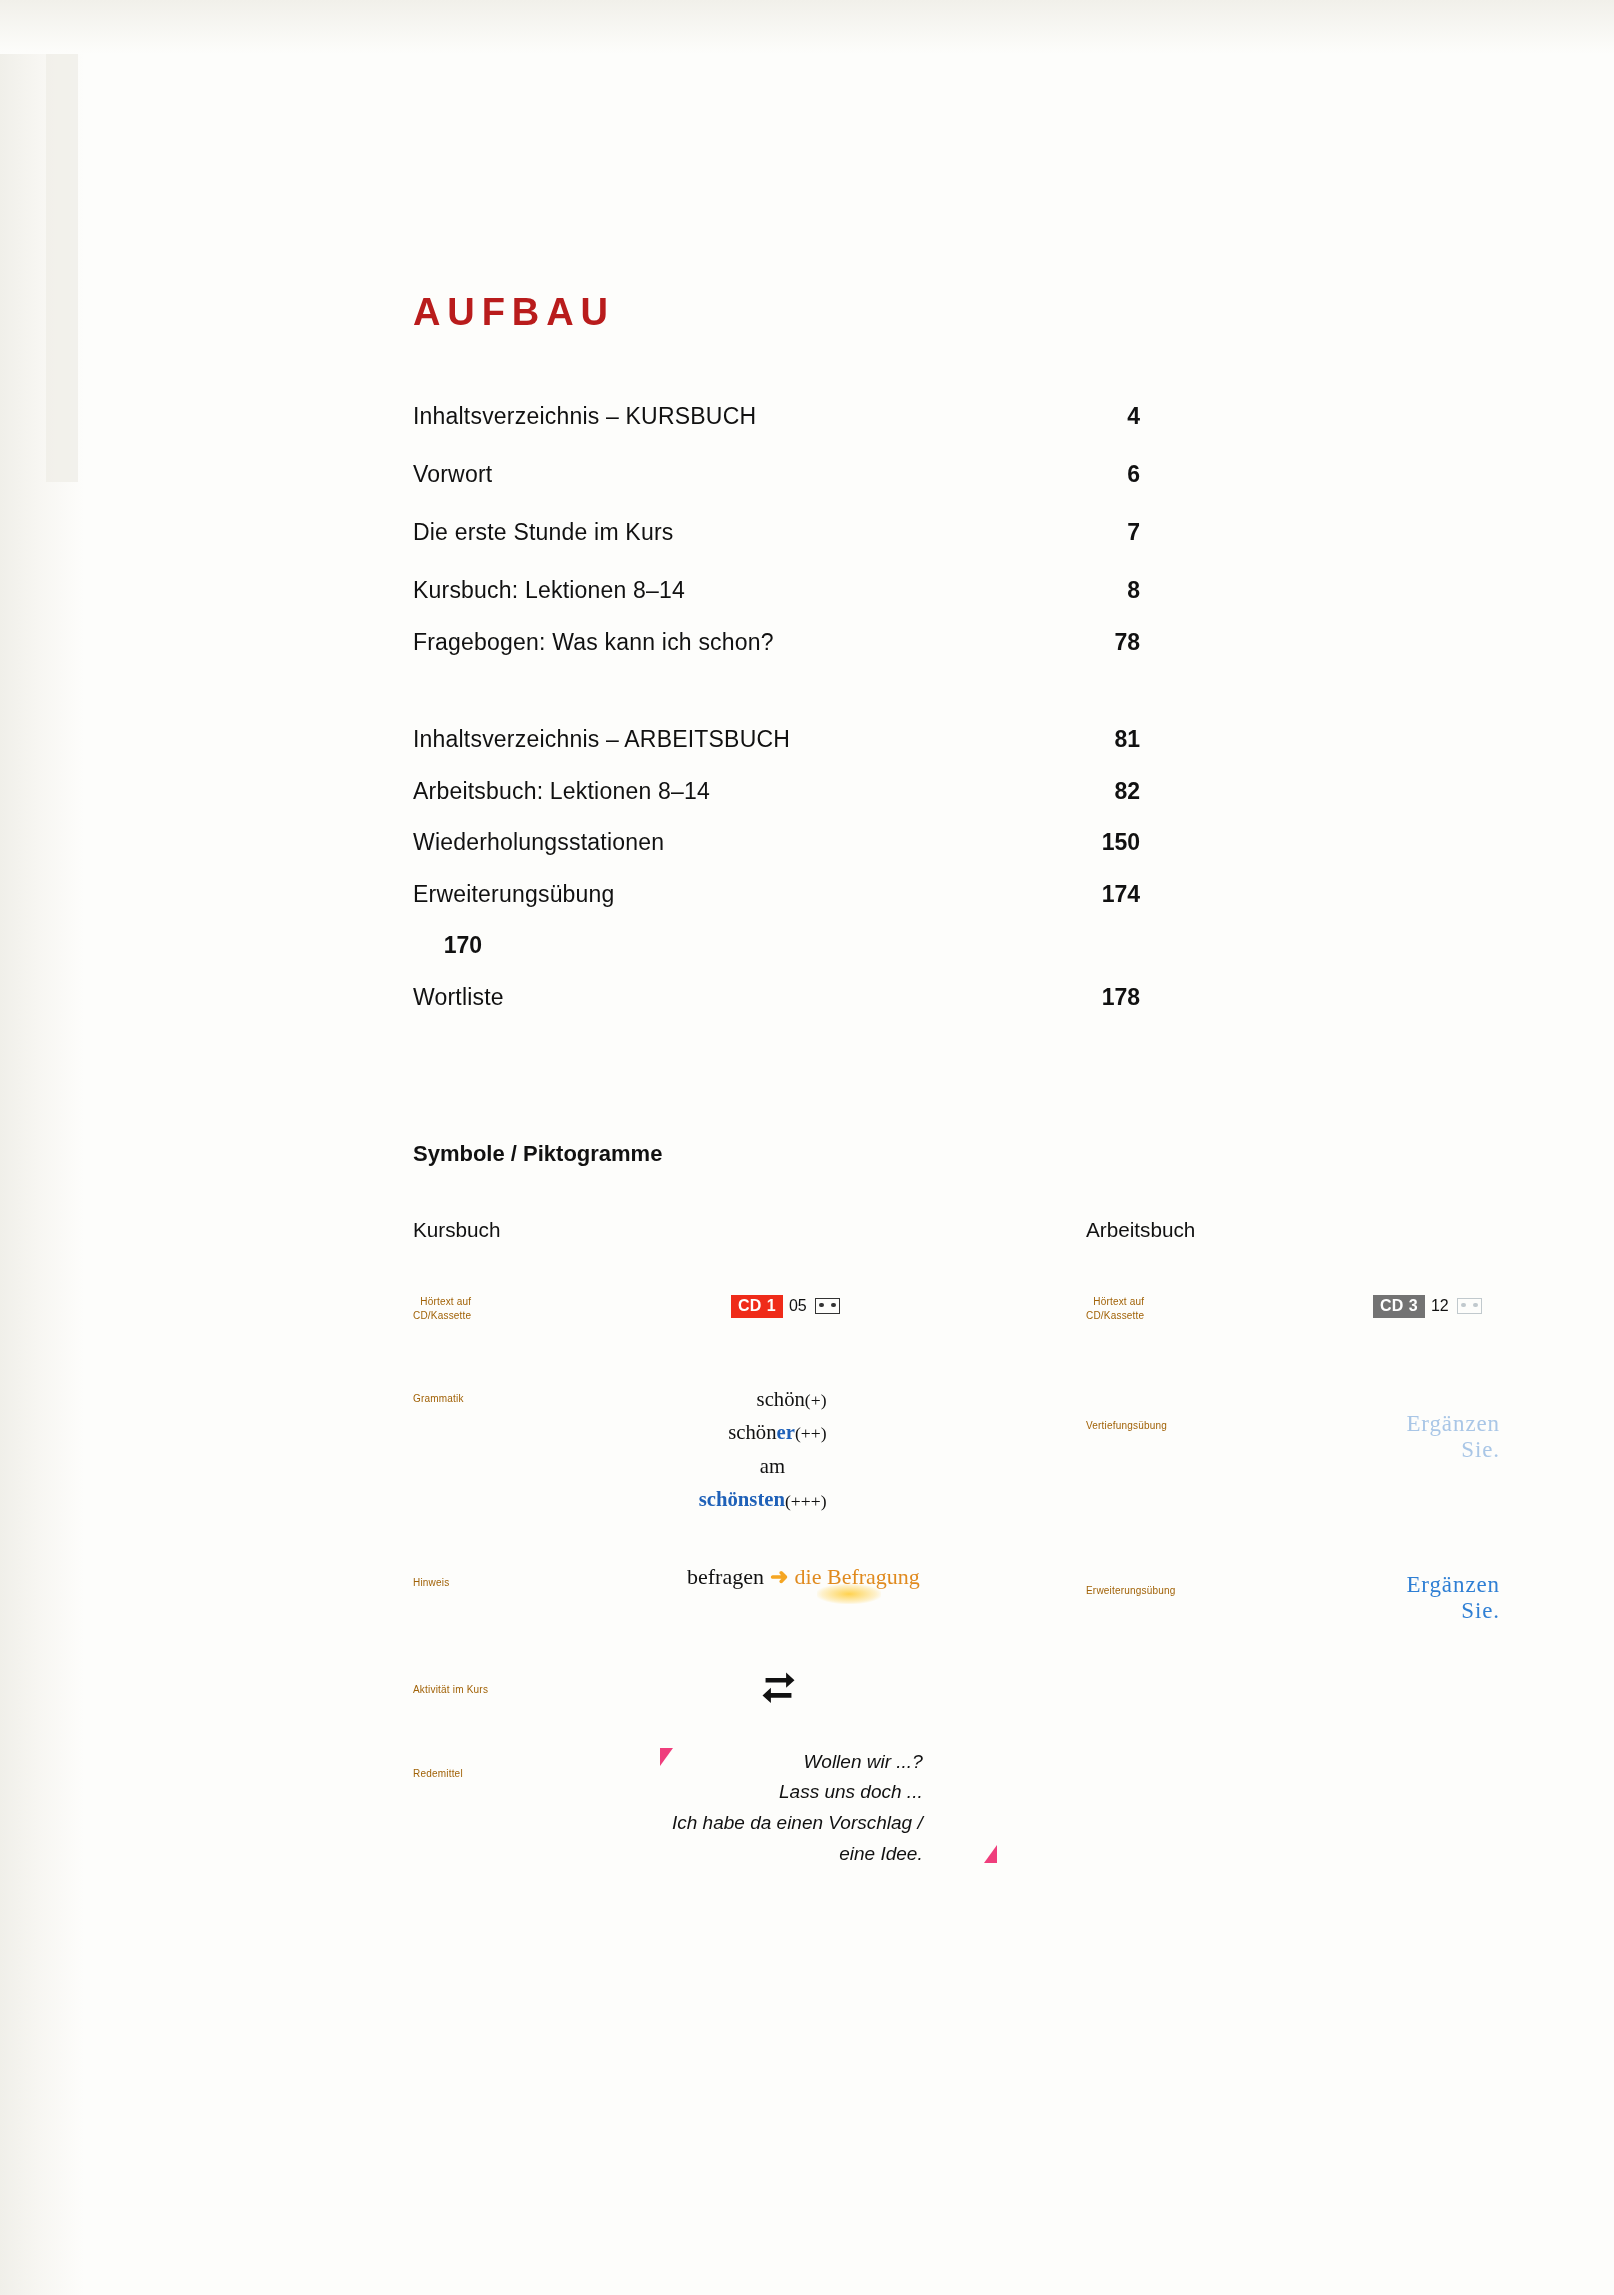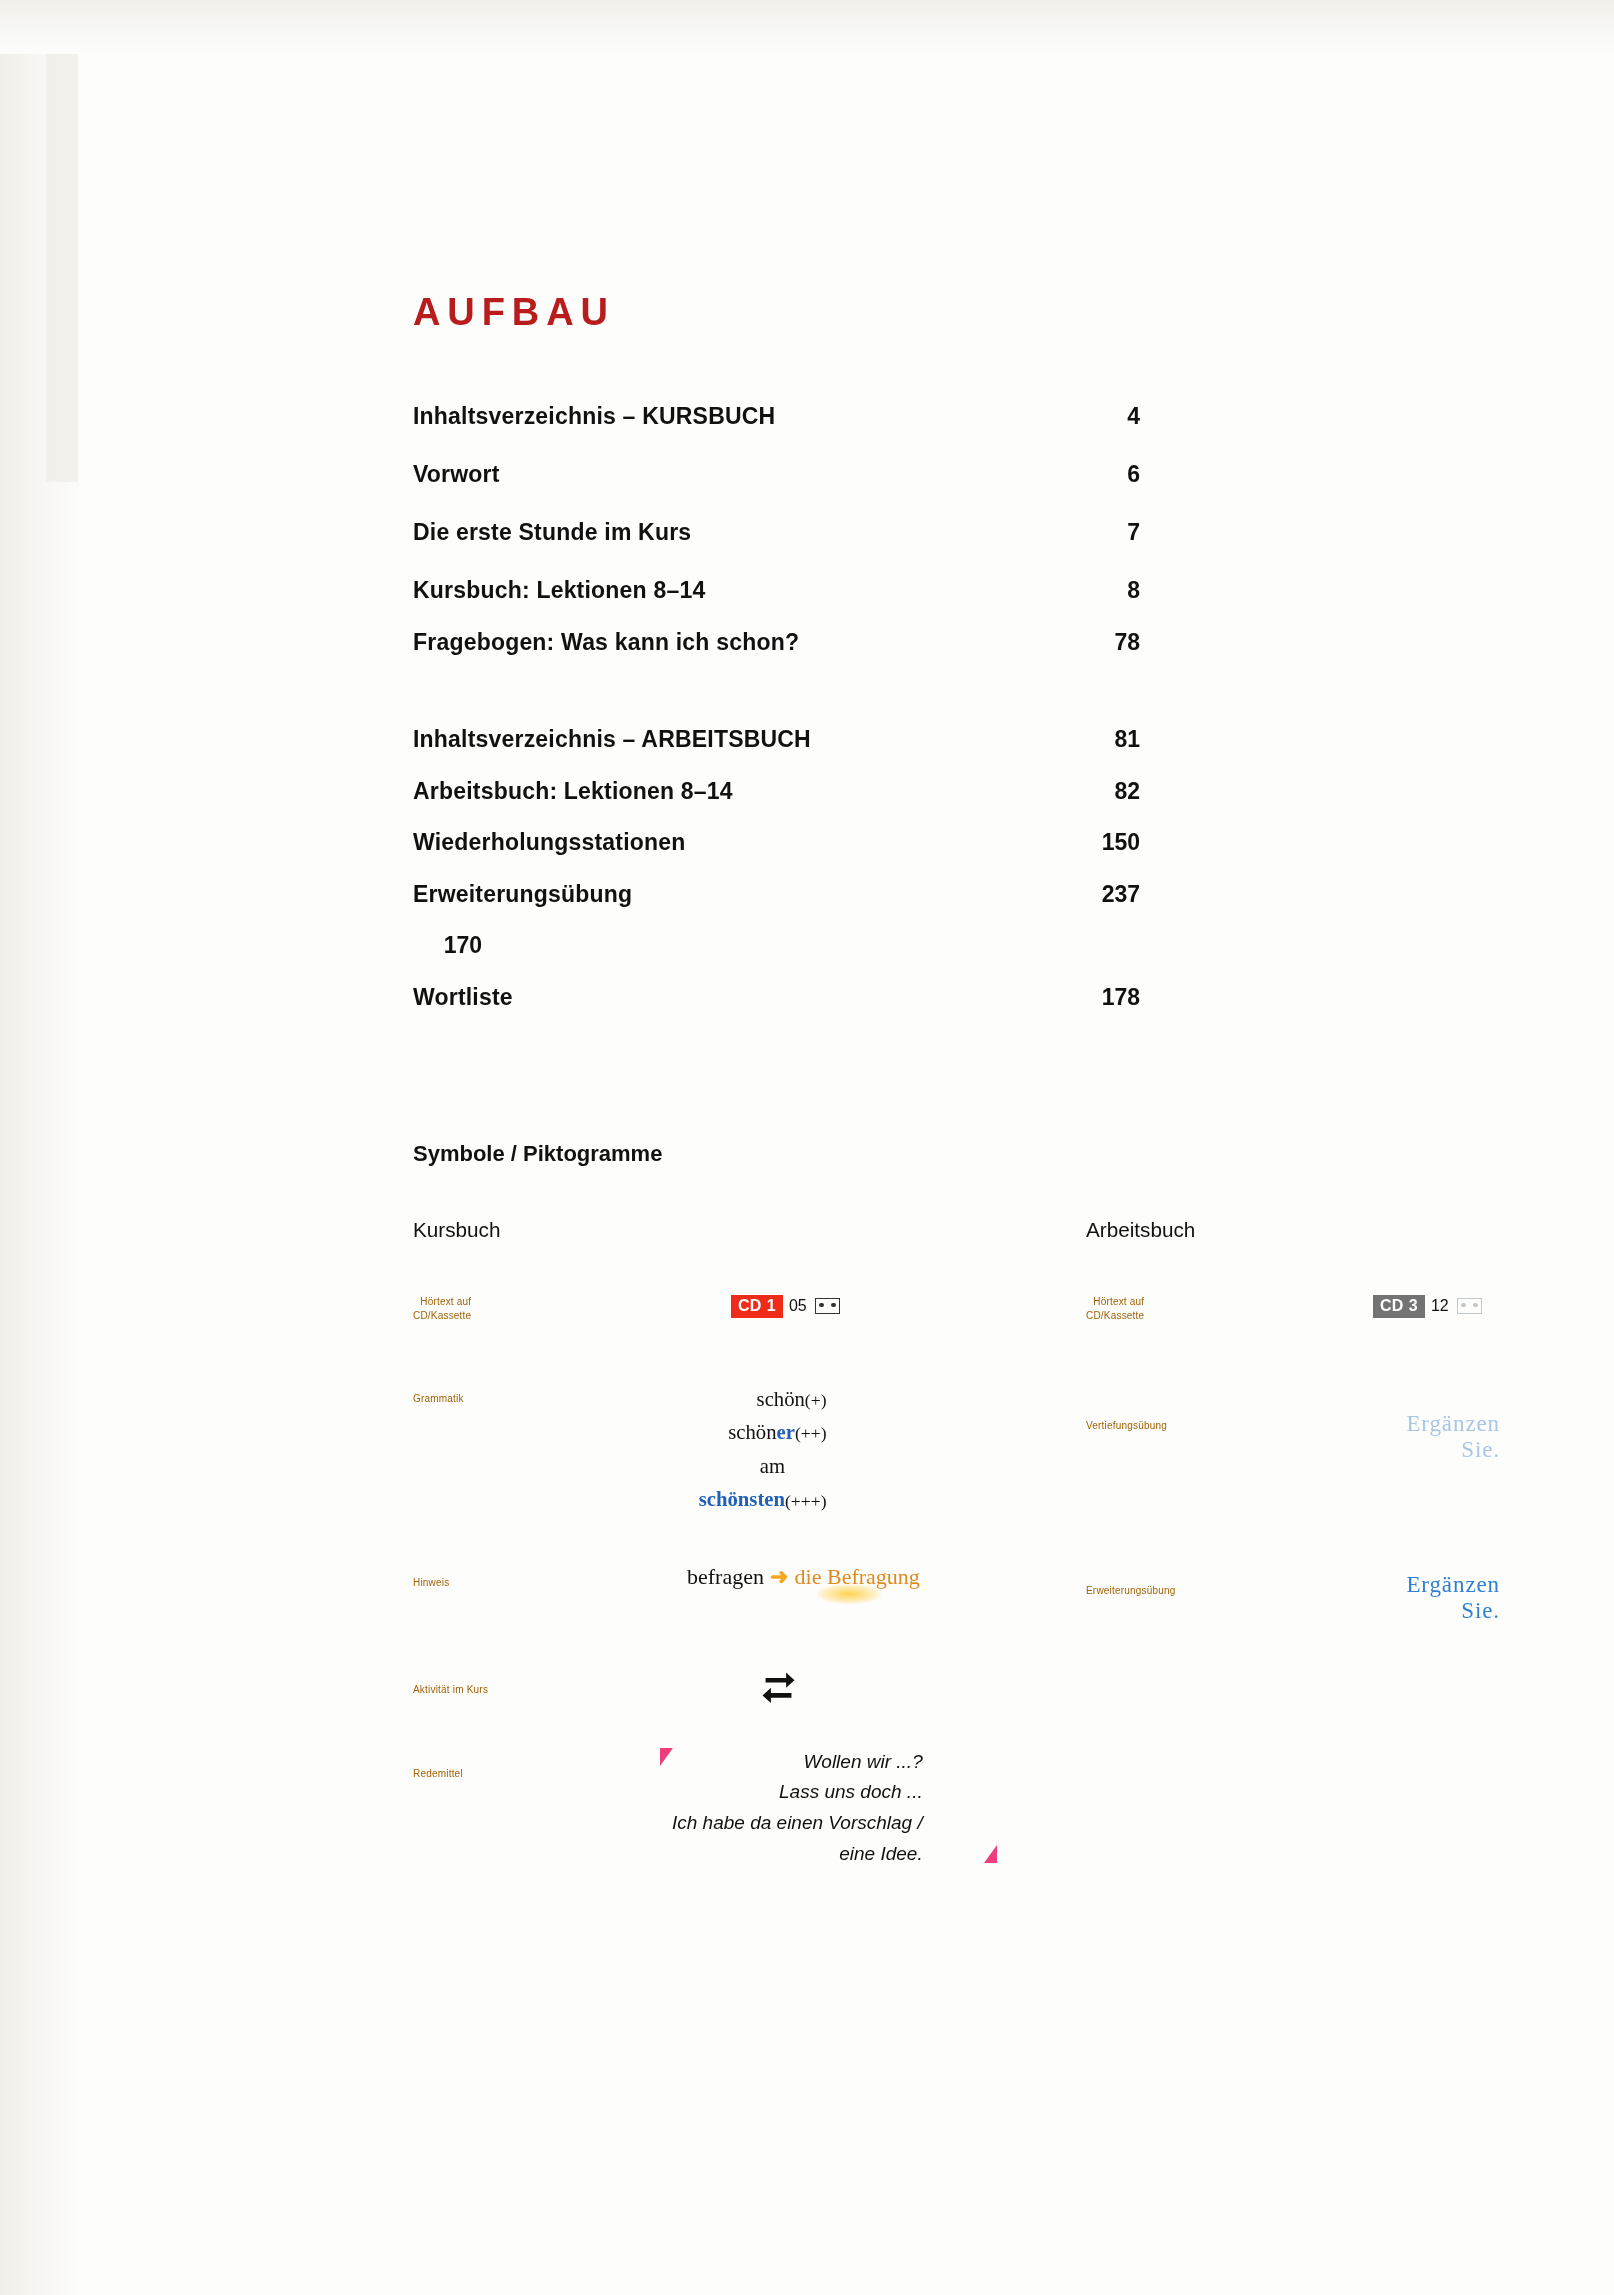--- a/index.html
+++ b/index.html
@@ -62,21 +62,21 @@
     width: 780px;
   }
   .toc-row {
     display: flex;
     align-items: baseline;
     margin-bottom: 31px;
   }
   .toc-row.tight { margin-bottom: 24.5px; }
   .toc-title {
     font-size: 23px;
-    font-weight: bold;
+    font-weight: normal;
     letter-spacing: 0.2px;
     flex: 0 0 658px;
     color: #111;
   }
   .toc-page {
     font-size: 23px;
     font-weight: bold;
     text-align: right;
     width: 69px;
     color: #111;
@@ -271,21 +271,21 @@
       <div class="toc-row tight">
         <div class="toc-title">Arbeitsbuch: Lektionen 8–14</div>
         <div class="toc-page">82</div>
       </div>
       <div class="toc-row tight">
         <div class="toc-title">Wiederholungsstationen</div>
         <div class="toc-page">150</div>
       </div>
       <div class="toc-row tight">
         <div class="toc-title">Erweiterungsübung</div>
-        <div class="toc-page">237</div>
+        <div class="toc-page">174</div>
       </div>
       <div class="toc-row tight">
         <div class="toc-page">170</div>
       </div>
       <div class="toc-row tight">
         <div class="toc-title">Wortliste</div>
         <div class="toc-page">178</div>
       </div>
 
     </div>

